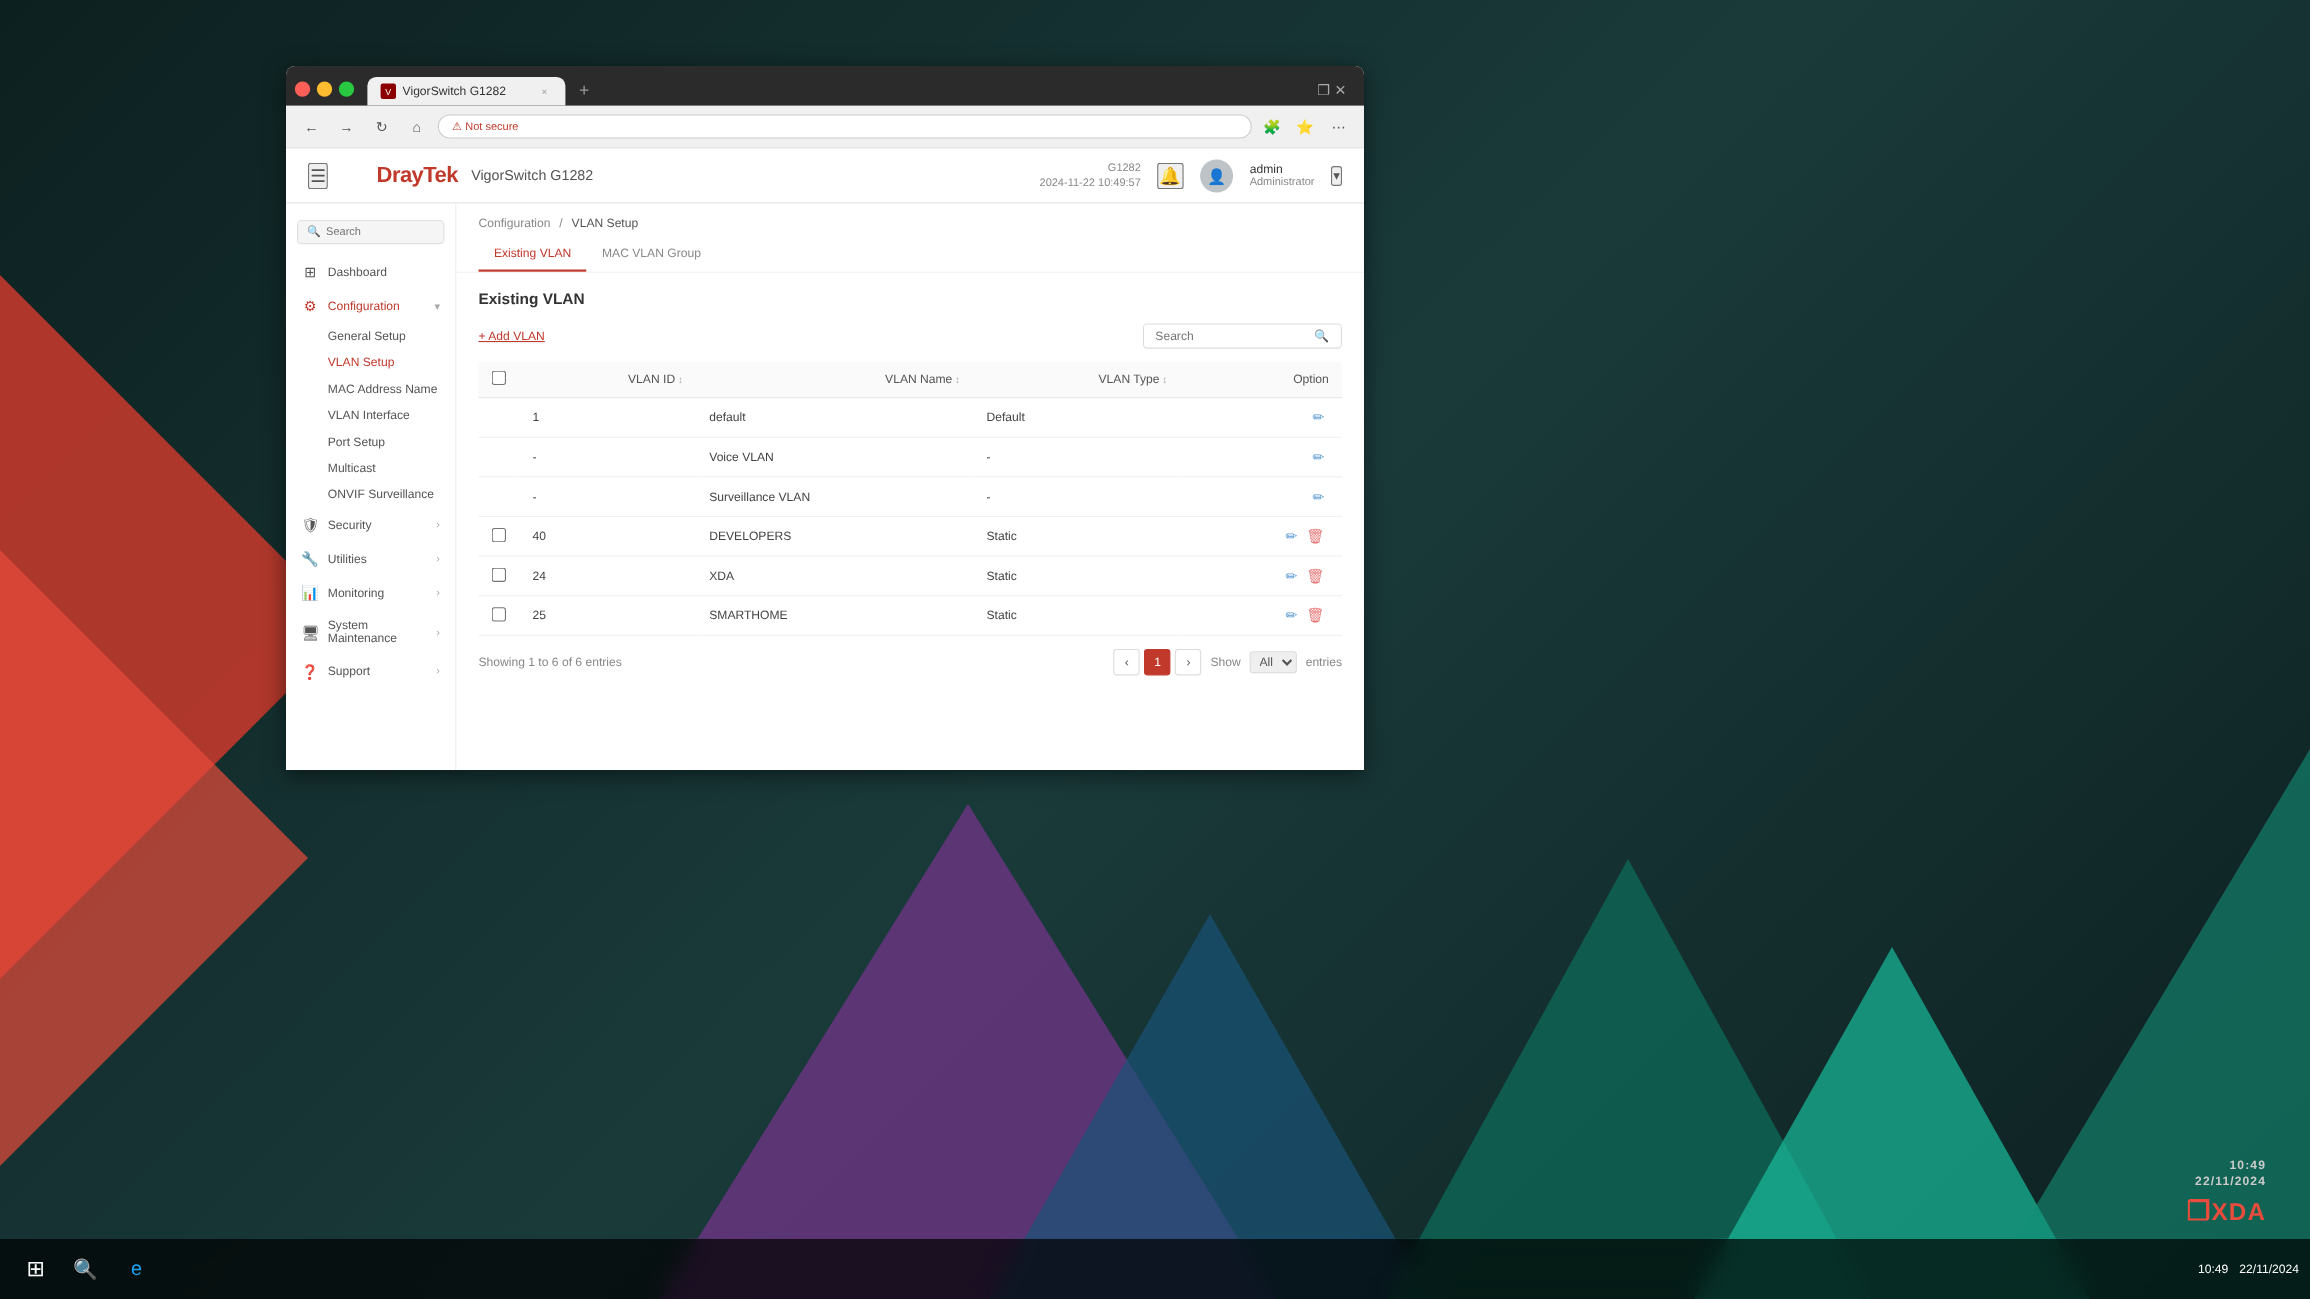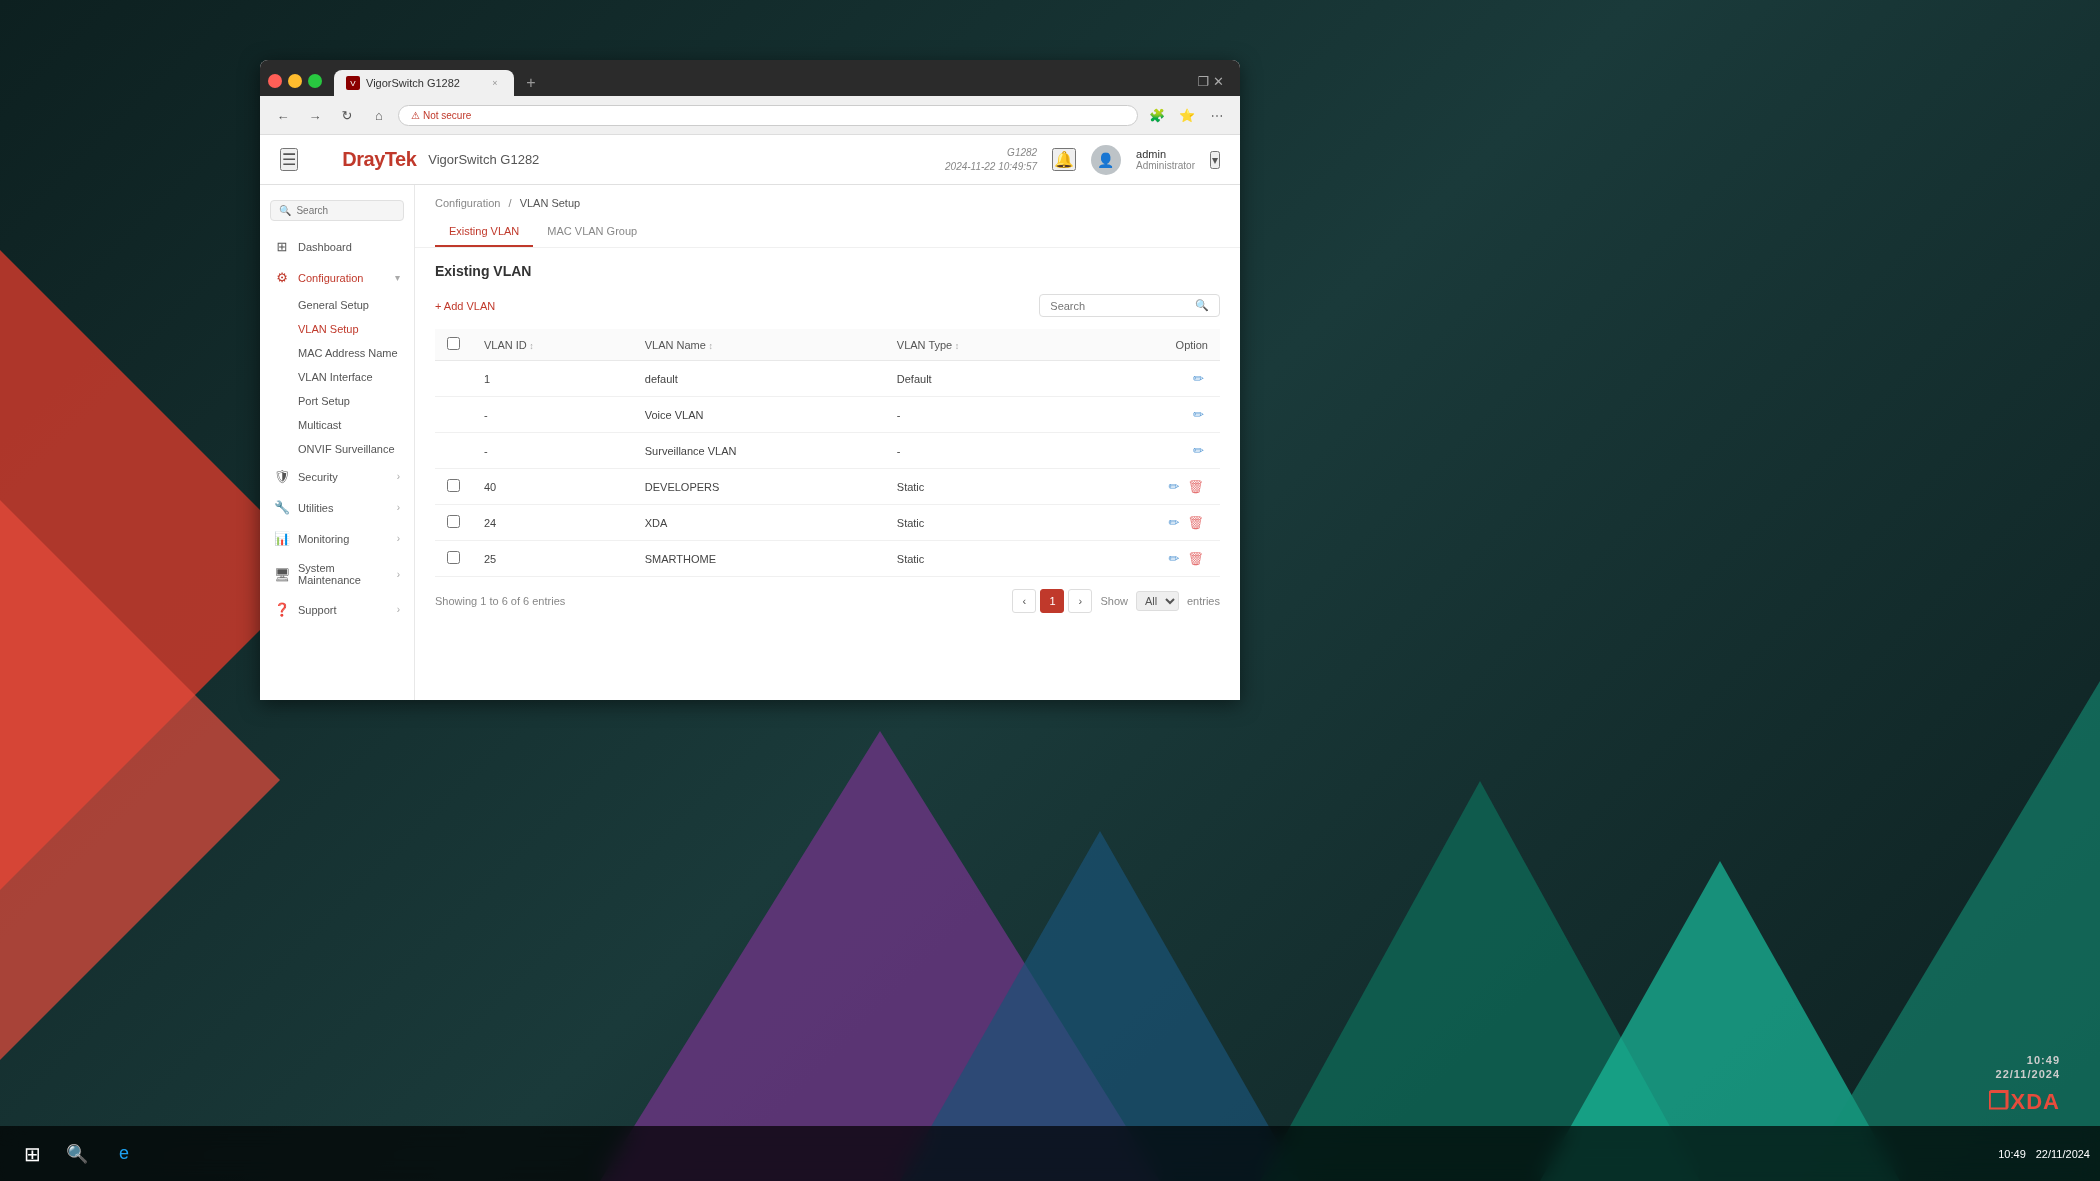--- a/index.html
+++ b/index.html
@@ -306,21 +306,20 @@
     .app-header-right {
       display: flex;
       align-items: center;
       gap: 15px;
     }
     .device-info {
       text-align: right;
       font-size: 10px;
       color: #888;
       line-height: 1.4;
-      font-style: italic;
     }
     .bell-btn {
       font-size: 16px;
       color: #555;
       cursor: pointer;
     }
     .user-avatar {
       width: 30px; height: 30px;
       border-radius: 50%;
       background: #bdc3c7;
@@ -457,20 +456,21 @@
     .add-btn {
       display: flex;
       align-items: center;
       gap: 4px;
       font-size: 11px;
       color: #c0392b;
       cursor: pointer;
       border: none;
       background: transparent;
       padding: 0;
+      text-decoration: underline;
     }
 
     .table-search {
       display: flex;
       align-items: center;
       border: 1px solid #ddd;
       border-radius: 4px;
       padding: 4px 10px;
       gap: 5px;
       background: white;
@@ -495,20 +495,21 @@
     }
     .vlan-table th {
       padding: 8px 12px;
       text-align: left;
       font-weight: 500;
       color: #555;
       font-size: 11px;
     }
     .vlan-table th.sortable {
       cursor: pointer;
+      text-align: right;
     }
     .vlan-table th.sortable::after {
       content: ' ↕';
       font-size: 9px;
       color: #aaa;
     }
     .vlan-table td {
       padding: 8px 12px;
       border-bottom: 1px solid #f0f0f0;
       color: #444;

